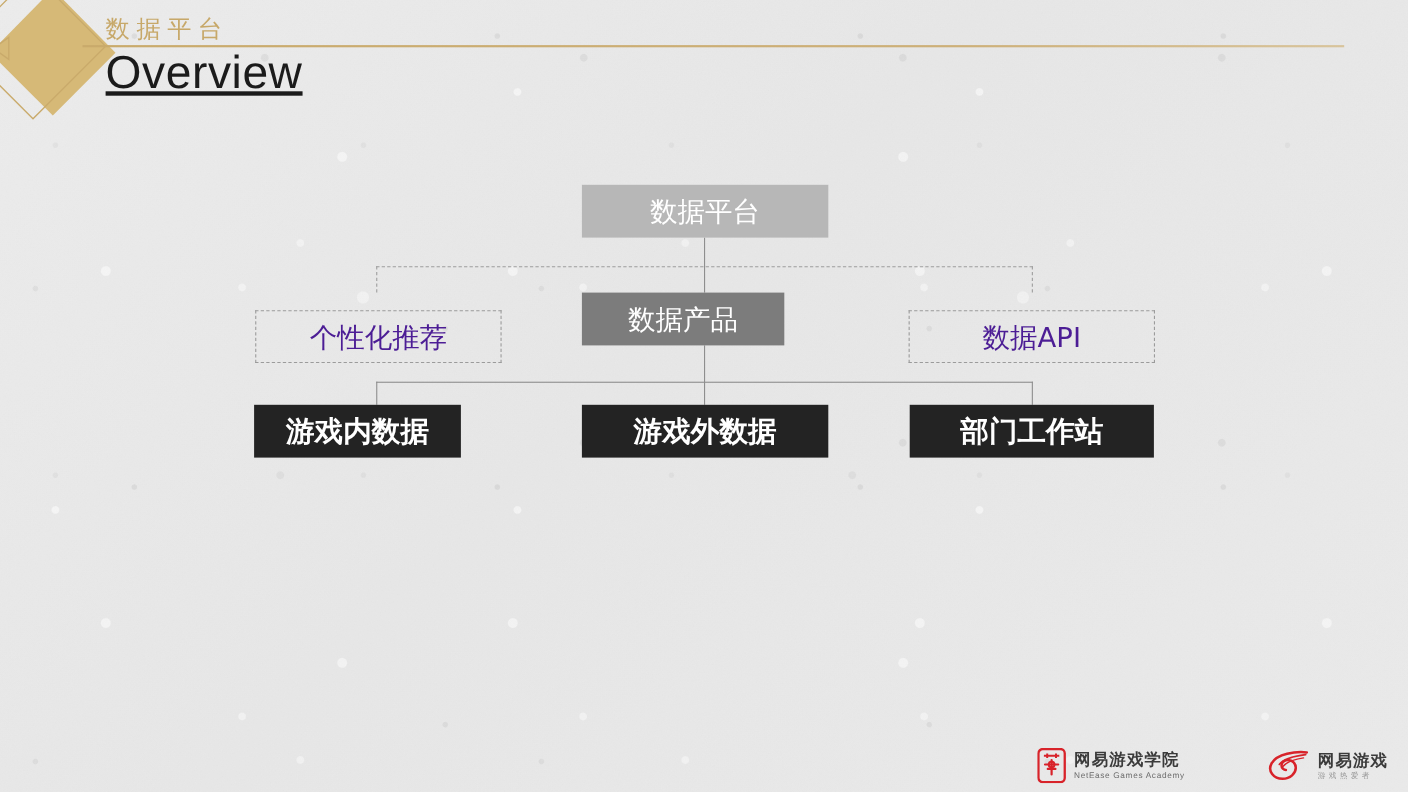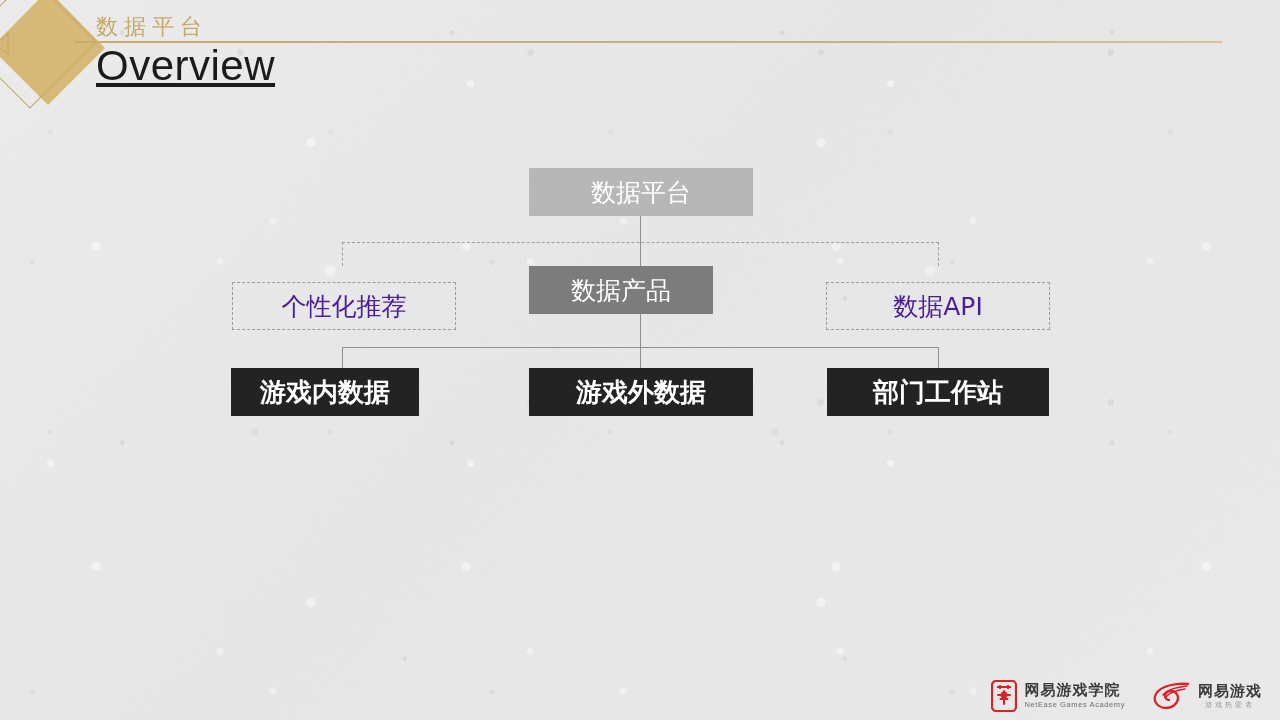--- a/index.html
+++ b/index.html
@@ -168,21 +168,21 @@
 
   
   #logos {
     position: absolute;
     right: 18px;
     bottom: 8px;
     display: flex;
     align-items: center;
     gap: 26px;
   }
-  .logo { display: flex; align-items: center; gap: 7px; }
+  .logo { display: flex; align-items: center; gap: 7px; margin-left: 48px; }
   .logo-text { display: flex; flex-direction: column; line-height: 1; }
   .logo-cn {
     font-size: 15px;
     font-weight: 700;
     color: #3b3b3b;
     letter-spacing: 1px;
     font-family: "DejaVu Sans", "Liberation Sans", sans-serif;
   }
   .logo-en {
     font-size: 7.5px;
@@ -190,21 +190,20 @@
     letter-spacing: .6px;
     margin-top: 3px;
     font-family: "Liberation Sans", sans-serif;
   }
   .logo-sub {
     font-size: 7px;
     color: #9a9a9a;
     letter-spacing: 3px;
     margin-top: 3px;
     font-family: "DejaVu Sans", sans-serif;
-    text-align: center;
   }
 </style>
 </head>
 <body>
 
 <div id="slide"></div>
 
 <svg id="grain" width="1280" height="720" aria-hidden="true">
   <defs>
     <filter id="noiseFilter">

